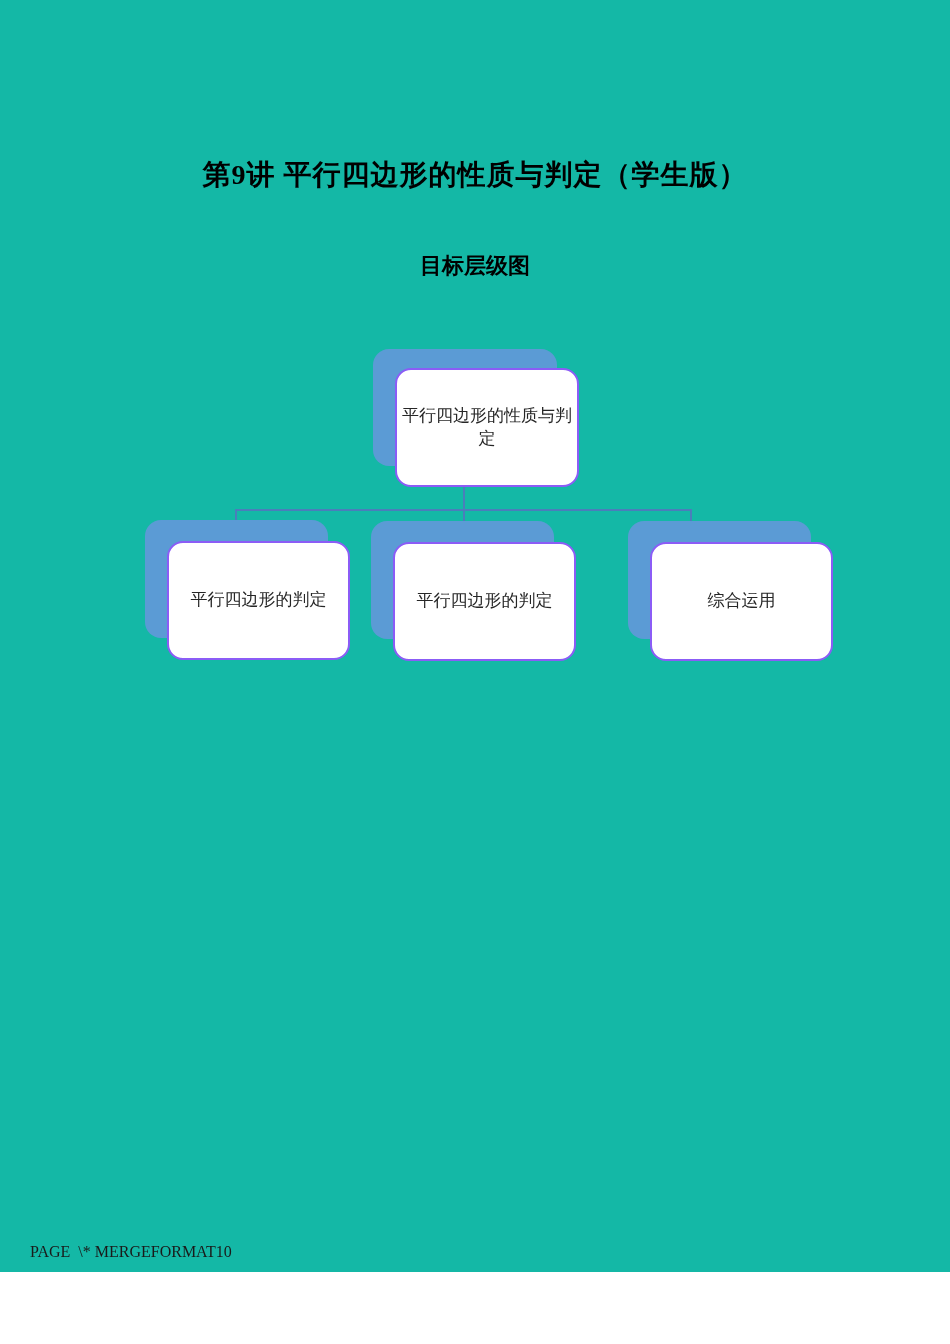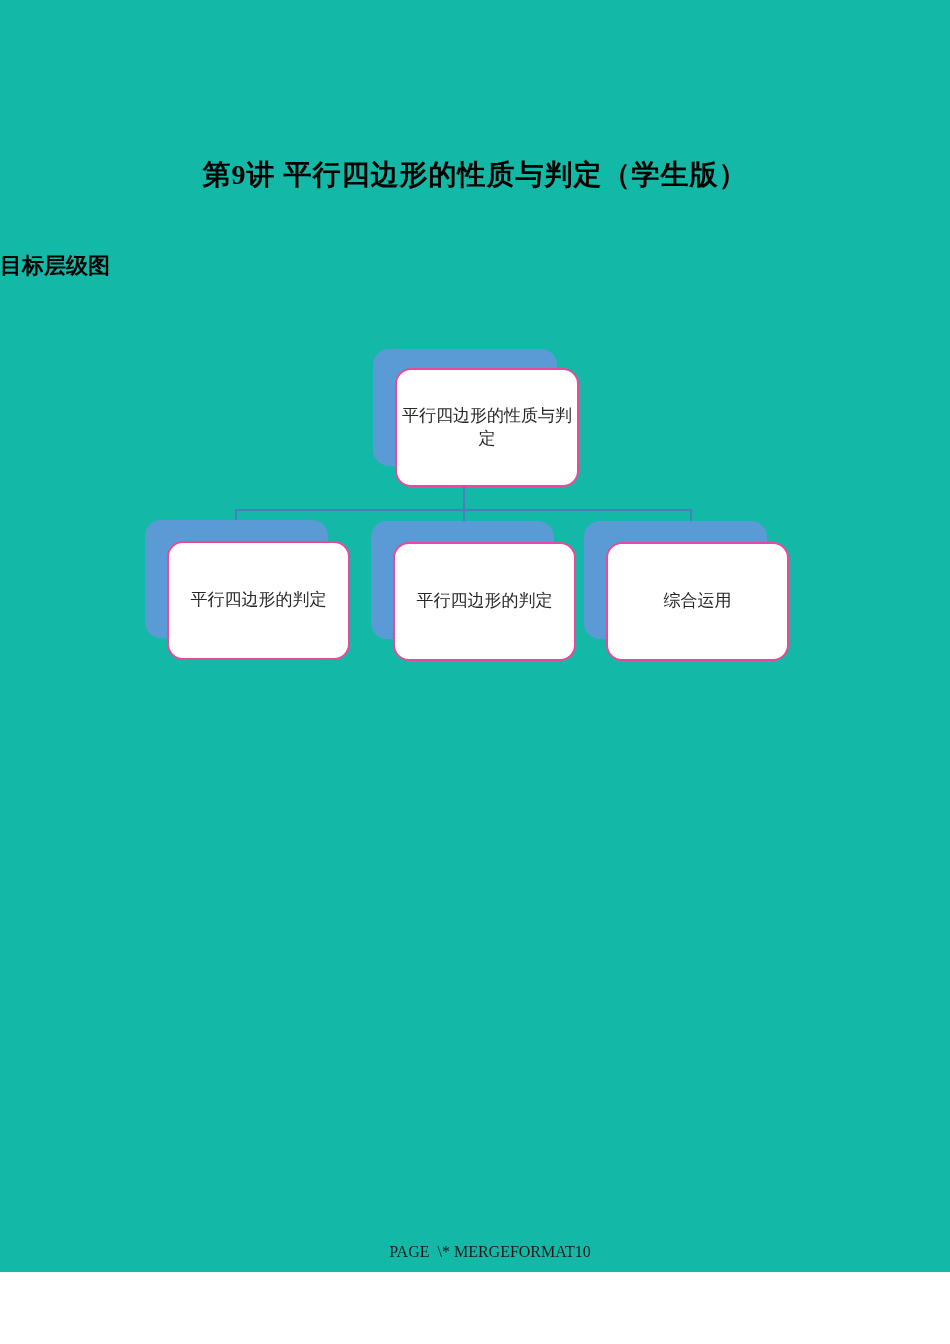--- a/index.html
+++ b/index.html
@@ -27,20 +27,21 @@
     letter-spacing: 1px;
     color: #000000;
     font-family: "Liberation Serif", "DejaVu Serif", serif;
   }
   .section-heading {
     position: absolute;
     top: 251px;
     left: 0;
     width: 950px;
     margin: 0;
+    text-align: center;
     font-size: 22px;
     font-weight: bold;
     color: #000000;
     font-family: "Liberation Sans", "DejaVu Sans", sans-serif;
   }
   .diagram {
     position: absolute;
     left: 0;
     top: 0;
     width: 950px;
@@ -56,56 +57,55 @@
   .node .shadow {
     position: absolute;
     left: 0;
     top: 0;
     background: #5b9bd5;
     border-radius: 16px;
   }
   .node .card {
     position: absolute;
     background: #ffffff;
-    border: 2px solid #ec4899;
+    border: 2px solid #8b5cf6;
     border-radius: 16px;
     box-sizing: border-box;
     display: flex;
     align-items: center;
     justify-content: center;
     text-align: center;
     font-size: 17px;
     line-height: 1.35;
     color: #262626;
     padding: 0 5px;
   }
   
   .node-root { left: 373px; top: 349px; width: 206px; height: 138px; }
   .node-root .shadow { width: 184px; height: 117px; }
   .node-root .card  { left: 22px; top: 19px; width: 184px; height: 119px; }
   
   .node-child .shadow { width: 183px; height: 118px; }
   .node-child .card  { left: 22px; top: 21px; width: 183px; height: 119px; }
   .node-child-1 { left: 145px; top: 520px; width: 205px; height: 140px; }
   .node-child-2 { left: 371px; top: 521px; width: 205px; height: 140px; padding-left: 12px; }
-  .node-child-3 { left: 584px; top: 521px; width: 207px; height: 139px; }
+  .node-child-3 { left: 628px; top: 521px; width: 207px; height: 139px; }
   
   .conn-stem       { left: 463px; top: 486px; width: 2px;  height: 25px; }
   .conn-crossbar   { left: 235px; top: 509px; width: 457px; height: 2px; }
   .conn-drop-left  { left: 235px; top: 509px; width: 2px;  height: 13px; }
   .conn-drop-mid   { left: 463px; top: 509px; width: 2px;  height: 14px; }
   .conn-drop-right { left: 690px; top: 509px; width: 2px;  height: 13px; }
   .page-footer {
     position: absolute;
     top: 1243px;
     left: 0;
     width: 950px;
     box-sizing: border-box;
     padding-left: 30px;
-    text-align: center;
     font-size: 16px;
     color: #1a1a1a;
     white-space: pre;
     font-family: "Liberation Serif", "DejaVu Serif", serif;
   }
 </style>
 </head>
 <body>
 
 <div class="page">

